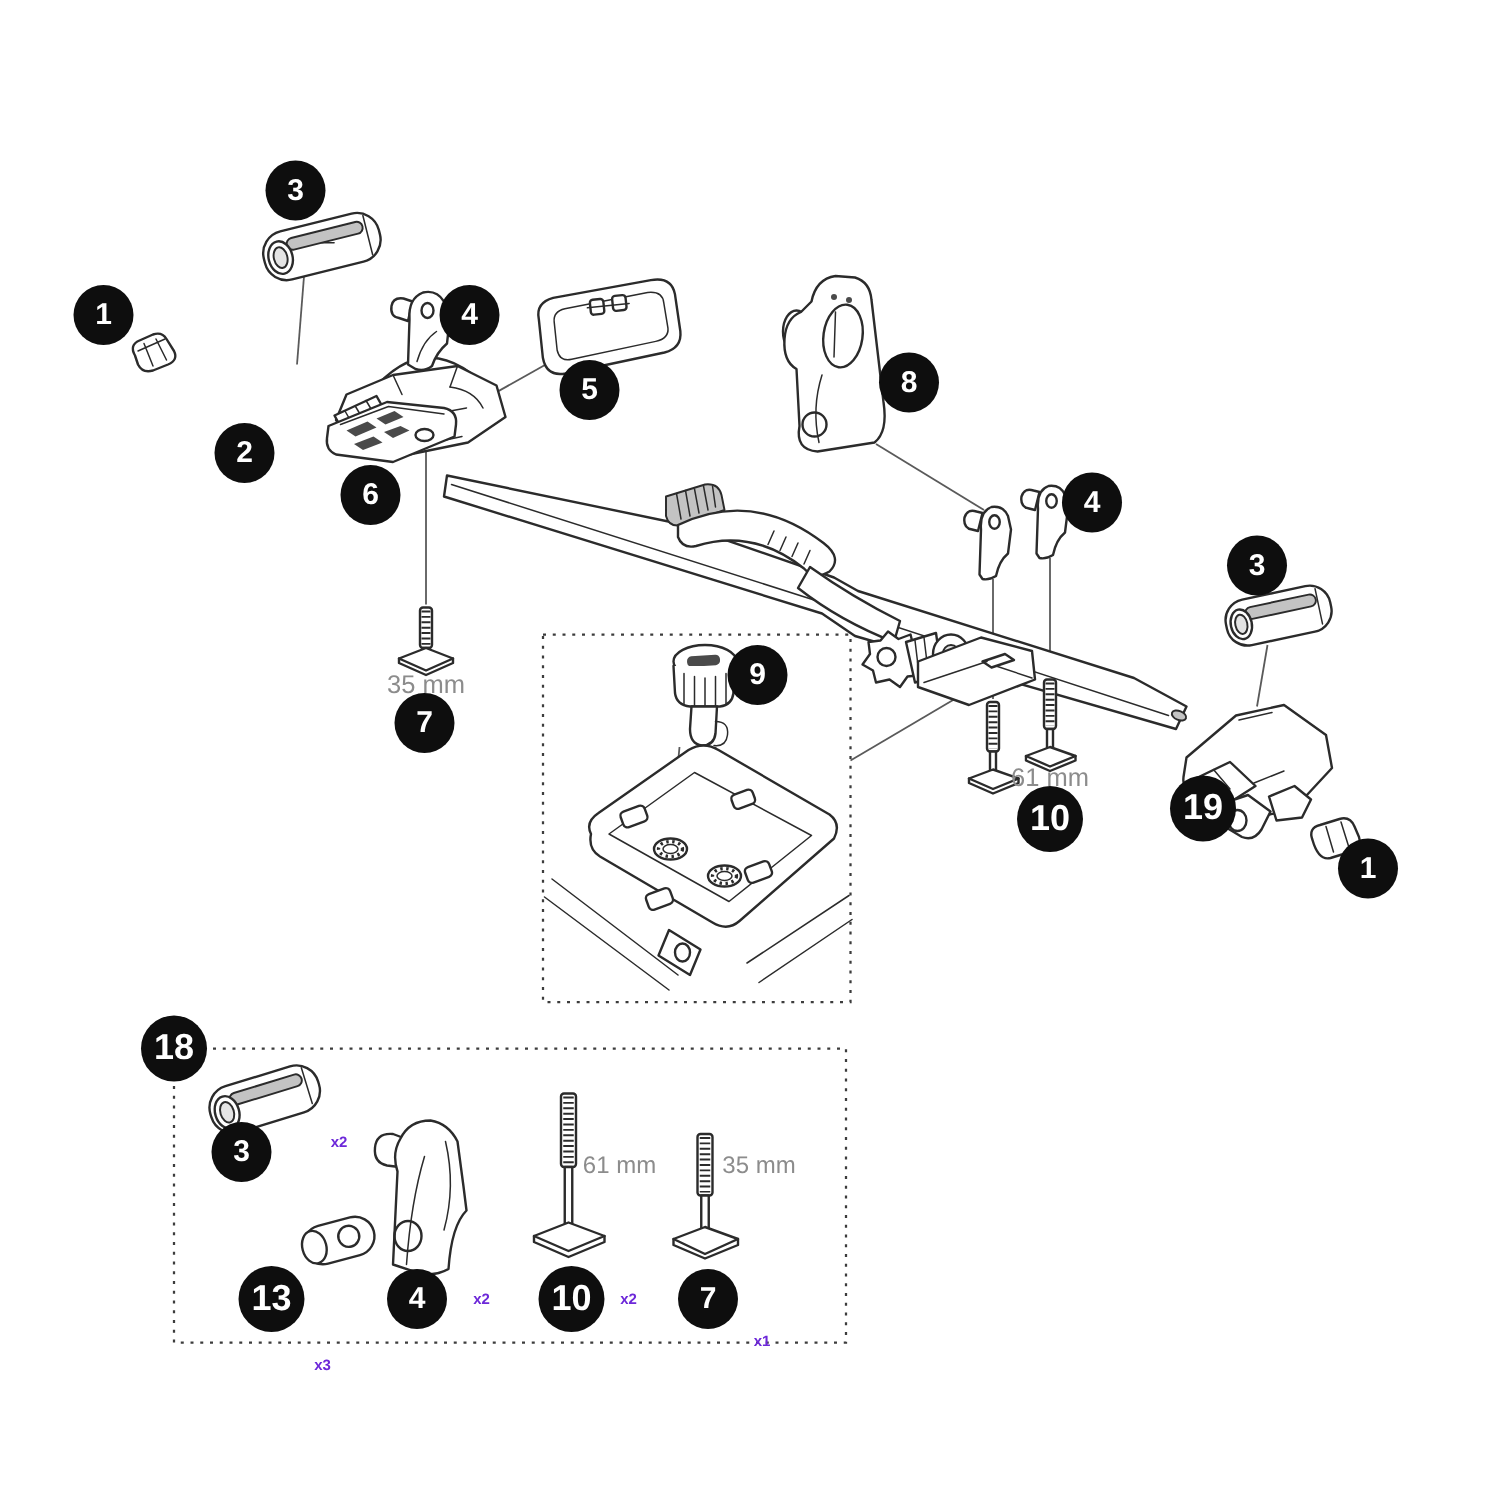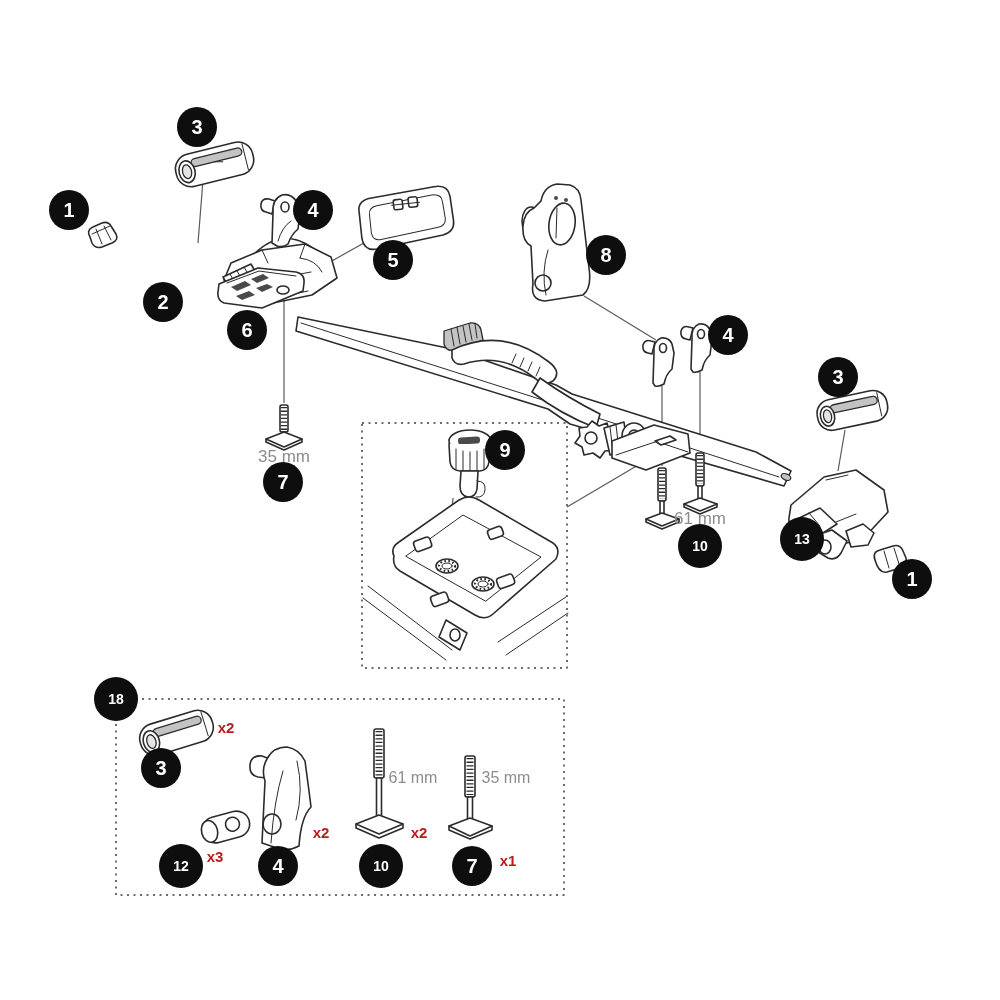--- a/index.html
+++ b/index.html
@@ -12,25 +12,25 @@
   .fg{fill:#c3c3c3;stroke:#2b2b2b;stroke-width:1.3;stroke-linejoin:round;}
   .fl{fill:#e4e4e4;stroke:#2b2b2b;stroke-width:1.3;stroke-linejoin:round;}
   .fd{fill:#4a4a4a;stroke:none;}
   .thr{fill:none;stroke:#2b2b2b;stroke-width:7;stroke-dasharray:1.3 2.3;}
   .thr2{fill:none;stroke:#2b2b2b;stroke-width:6;stroke-dasharray:1.3 2.3;}
   .leader{fill:none;stroke:#5a5a5a;stroke-width:1.2;}
   .dash{fill:none;stroke:#3c3c3c;stroke-width:1.5;stroke-dasharray:2 4.5;}
   .bubble{position:absolute;width:40px;height:40px;border-radius:50%;background:#0e0e0e;
           color:#fff;display:flex;align-items:center;justify-content:center;
           font-size:20px;font-weight:bold;z-index:3;}
-  .bubble.lg{width:44px;height:44px;font-size:14px;text-align:right;}
+  .bubble.lg{width:44px;height:44px;font-size:24px;text-align:right;}
   .lbl{position:absolute;transform:translate(-50%,-50%);white-space:nowrap;z-index:2;}
   .dim{color:#8c8c8c;font-size:17px;text-align:right;}
   .dim.sm{font-size:16px;}
-  .qty{color:#b91c1c;font-size:15px;font-weight:600;}
+  .qty{color:#6d28d9;font-size:10px;font-weight:600;margin-top:35px;}
 </style>
 </head>
 <body>
 
 <div id="stage">
 
 <svg id="art" width="1000" height="1000" viewBox="0 0 1000 1000">
 
   <g>
     <line class="leader" x1="203" y1="180" x2="198" y2="243"></line>
@@ -258,33 +258,33 @@
   <div class="bubble" style="left:177px;top:107px">3</div>
   <div class="bubble" style="left:293px;top:190px">4</div>
   <div class="bubble" style="left:373px;top:240px">5</div>
   <div class="bubble" style="left:227px;top:310px">6</div>
   <div class="bubble" style="left:263px;top:462px">7</div>
   <div class="bubble" style="left:586px;top:235px">8</div>
   <div class="bubble" style="left:485px;top:430px">9</div>
   <div class="bubble" style="left:708px;top:315px">4</div>
   <div class="bubble" style="left:818px;top:357px">3</div>
   <div class="bubble lg" style="left:678px;top:524px">10</div>
-  <div class="bubble lg" style="left:780px;top:517px">13</div>
+  <div class="bubble lg" style="left:780px;top:517px">19</div>
   <div class="bubble" style="left:892px;top:559px">1</div>
   <div class="bubble lg" style="left:94px;top:677px">18</div>
   <div class="bubble" style="left:141px;top:748px">3</div>
-  <div class="bubble lg" style="left:159px;top:844px">12</div>
+  <div class="bubble lg" style="left:159px;top:844px">13</div>
   <div class="bubble" style="left:258px;top:846px">4</div>
   <div class="bubble lg" style="left:359px;top:844px">10</div>
   <div class="bubble" style="left:452px;top:846px">7</div>
 
   <div class="lbl dim" style="left:284px;top:457px">35 mm</div>
   <div class="lbl dim" style="left:700px;top:519px">61 mm</div>
   <div class="lbl dim sm" style="left:413px;top:778px">61 mm</div>
   <div class="lbl dim sm" style="left:506px;top:778px">35 mm</div>
 
   <div class="lbl qty" style="left:226px;top:727px">x2</div>
-  <div class="lbl qty" style="left:215px;top:856px">x3</div>
+  <div class="lbl qty" style="left:215px;top:876px">x3</div>
   <div class="lbl qty" style="left:321px;top:832px">x2</div>
   <div class="lbl qty" style="left:419px;top:832px">x2</div>
   <div class="lbl qty" style="left:508px;top:860px">x1</div>
 
 </div>
 
 </body></html>

